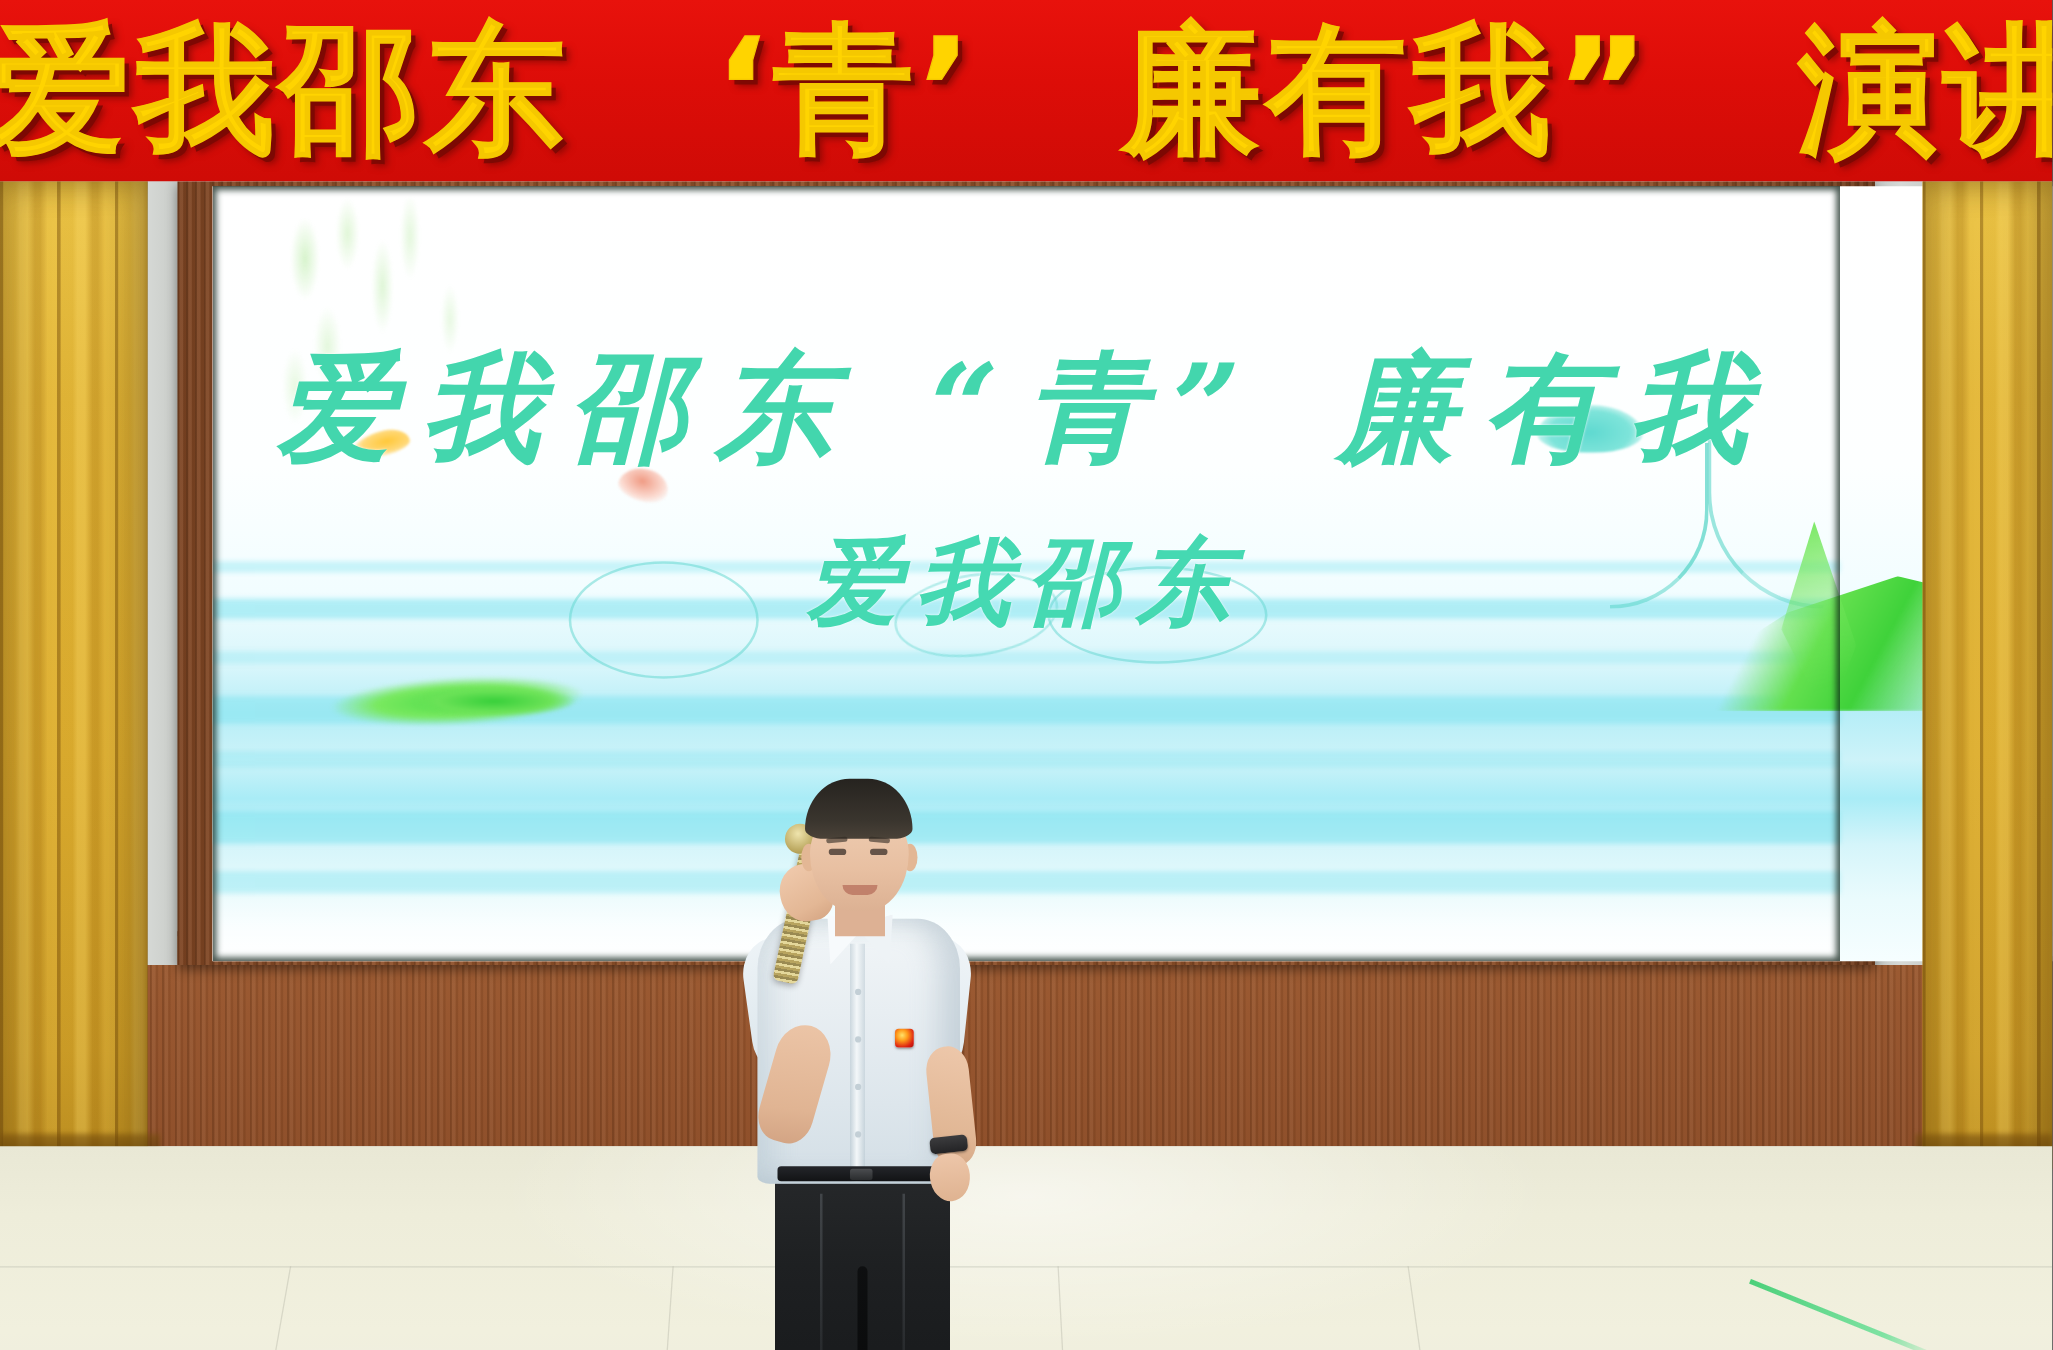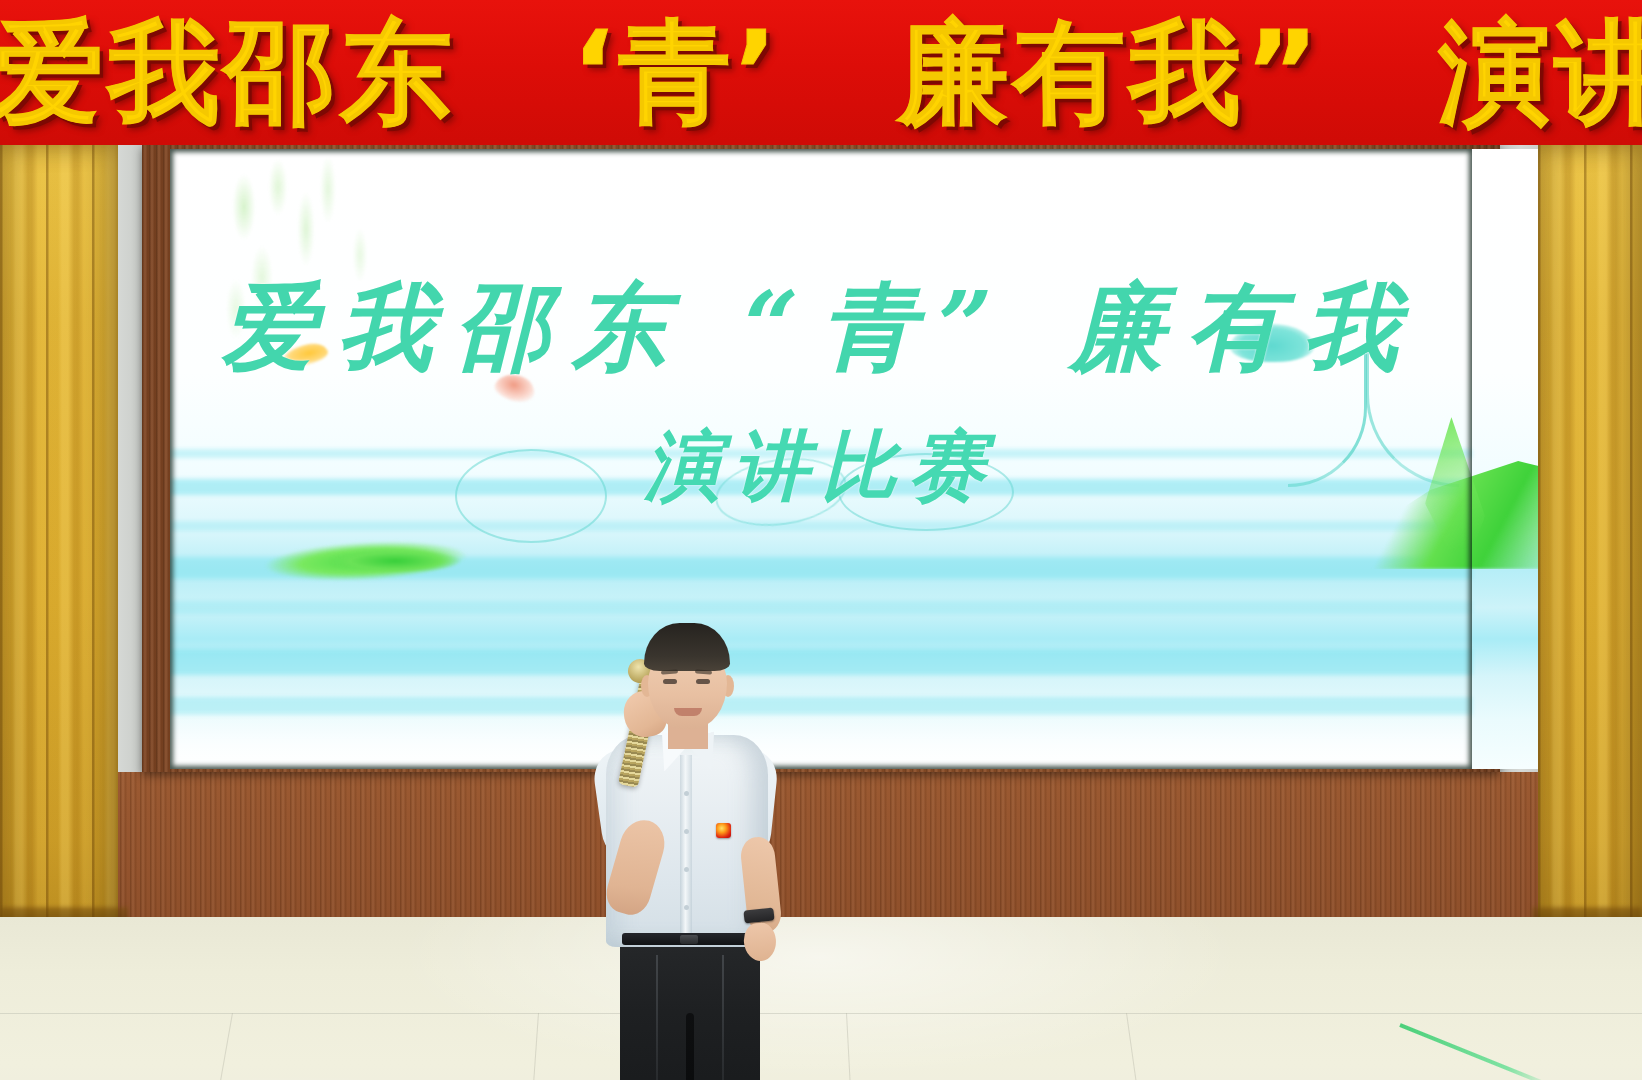--- a/index.html
+++ b/index.html
@@ -442,21 +442,21 @@
 
       <div class="lotus-bud"></div>
       <div class="lotus-stem"></div>
       <div class="lotus-stem2"></div>
       <div class="leaf-right"></div>
       <div class="leaf-right2"></div>
 
       <div class="bottom-white-band"></div>
 
       <div class="screen-title">爱我邵东 “青” 廉有我</div>
-      <div class="screen-subtitle">演讲比赛</div>
+      <div class="screen-subtitle">爱我邵东</div>
     </div>
 
     <div class="curtain left"></div>
     <div class="curtain right"></div>
     <div class="curtain-foot left"></div>
     <div class="curtain-foot right"></div>
 
     <div id="floor">
       <div class="floor-sheen"></div>
       <div class="tile-line tl-h1"></div>

